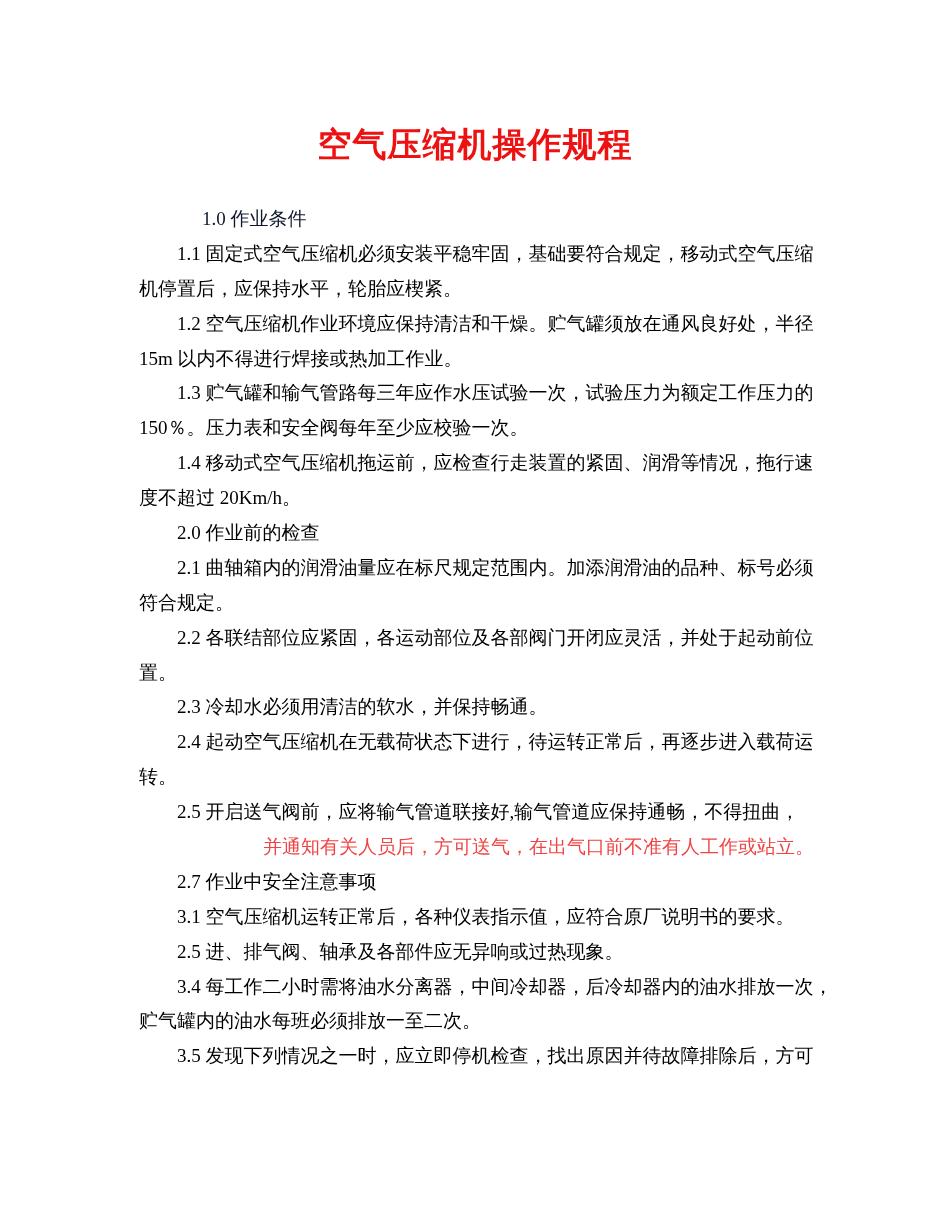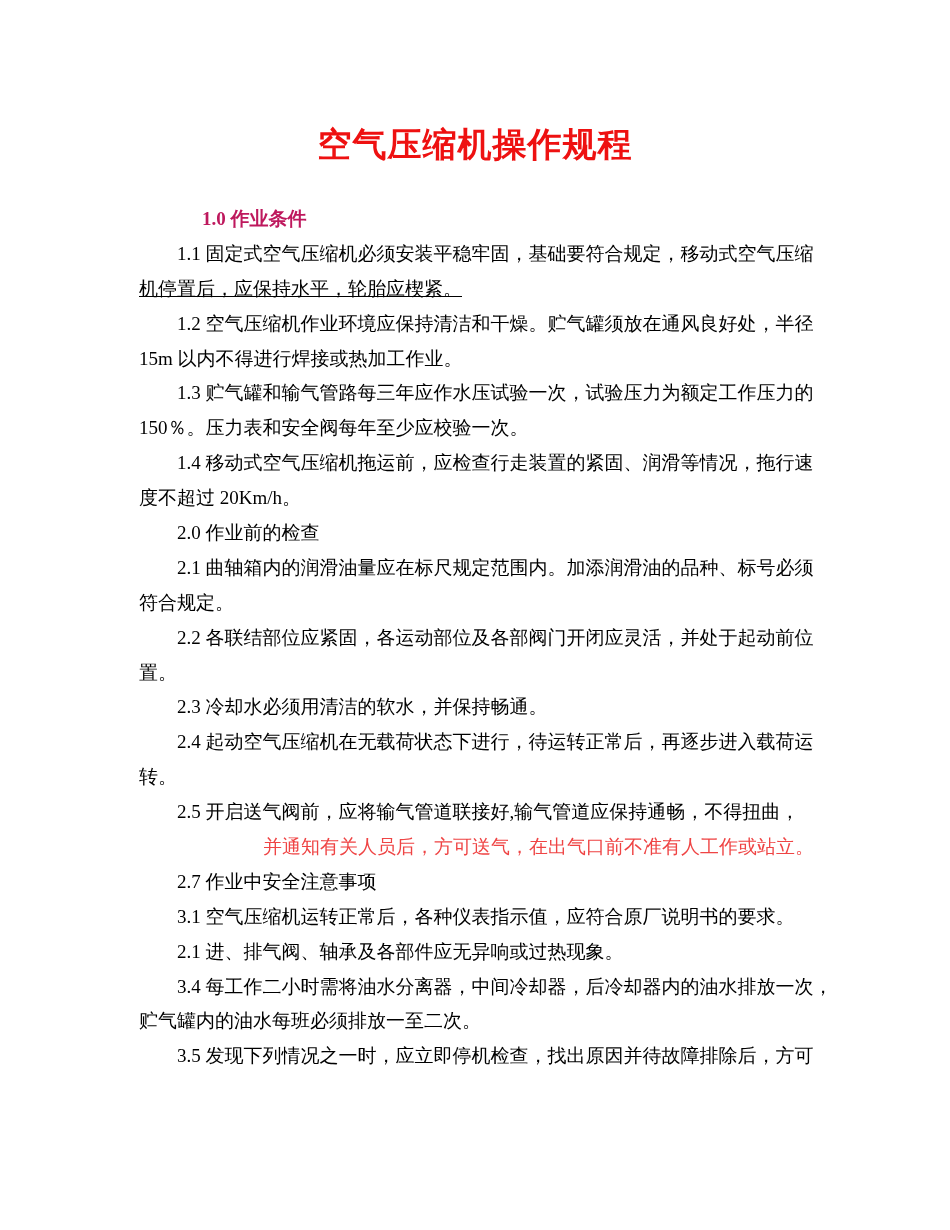--- a/index.html
+++ b/index.html
@@ -46,39 +46,39 @@
   .ind0 { padding-left: 0; }
   .ind1 { padding-left: 38px; }
   .ind2 { padding-left: 63px; }
 </style>
 </head>
 <body>
 
 <div class="page" style="background: rgb(255, 255, 255);">
   <h1 class="doc-title" style="color: rgb(238, 17, 17);">空气压缩机操作规程</h1>
   <div class="doc-body">
-    <div class="line ind2" style="color: #be185d; font-weight: bold;">1.0 作业条件</div>
+    <div class="line ind2" style="color: #0f172a;">1.0 作业条件</div>
     <div class="line ind1" style="color: rgb(0, 0, 0);">1.1 固定式空气压缩机必须安装平稳牢固，基础要符合规定，移动式空气压缩</div>
-    <div class="line ind0" style="color: rgb(0, 0, 0); text-decoration: underline;">机停置后，应保持水平，轮胎应楔紧。</div>
+    <div class="line ind0" style="color: rgb(0, 0, 0);">机停置后，应保持水平，轮胎应楔紧。</div>
     <div class="line ind1" style="color: rgb(0, 0, 0);">1.2 空气压缩机作业环境应保持清洁和干燥。贮气罐须放在通风良好处，半径</div>
     <div class="line ind0" style="color: rgb(0, 0, 0);">15m 以内不得进行焊接或热加工作业。</div>
     <div class="line ind1" style="color: rgb(0, 0, 0);">1.3 贮气罐和输气管路每三年应作水压试验一次，试验压力为额定工作压力的</div>
     <div class="line ind0" style="color: rgb(0, 0, 0);">150％。压力表和安全阀每年至少应校验一次。</div>
     <div class="line ind1" style="color: rgb(0, 0, 0);">1.4 移动式空气压缩机拖运前，应检查行走装置的紧固、润滑等情况，拖行速</div>
     <div class="line ind0" style="color: rgb(0, 0, 0);">度不超过 20Km/h。</div>
     <div class="line ind1" style="color: rgb(0, 0, 0);">2.0 作业前的检查</div>
     <div class="line ind1" style="color: rgb(0, 0, 0);">2.1 曲轴箱内的润滑油量应在标尺规定范围内。加添润滑油的品种、标号必须</div>
     <div class="line ind0" style="color: rgb(0, 0, 0);">符合规定。</div>
     <div class="line ind1" style="color: rgb(0, 0, 0);">2.2 各联结部位应紧固，各运动部位及各部阀门开闭应灵活，并处于起动前位</div>
     <div class="line ind0" style="color: rgb(0, 0, 0);">置。</div>
     <div class="line ind1" style="color: rgb(0, 0, 0);">2.3 冷却水必须用清洁的软水，并保持畅通。</div>
     <div class="line ind1" style="color: rgb(0, 0, 0);">2.4 起动空气压缩机在无载荷状态下进行，待运转正常后，再逐步进入载荷运</div>
     <div class="line ind0" style="color: rgb(0, 0, 0);">转。</div>
     <div class="line ind1" style="color: rgb(0, 0, 0);">2.5 开启送气阀前，应将输气管道联接好,输气管道应保持通畅，不得扭曲，</div>
     <div class="line ind0" style="color: #ef4444; text-align: right;">并通知有关人员后，方可送气，在出气口前不准有人工作或站立。</div>
     <div class="line ind1" style="color: rgb(0, 0, 0);">2.7 作业中安全注意事项</div>
     <div class="line ind1" style="color: rgb(0, 0, 0);">3.1 空气压缩机运转正常后，各种仪表指示值，应符合原厂说明书的要求。</div>
-    <div class="line ind1" style="color: rgb(0, 0, 0);">2.1 进、排气阀、轴承及各部件应无异响或过热现象。</div>
+    <div class="line ind1" style="color: rgb(0, 0, 0);">2.5 进、排气阀、轴承及各部件应无异响或过热现象。</div>
     <div class="line ind1" style="color: rgb(0, 0, 0);">3.4 每工作二小时需将油水分离器，中间冷却器，后冷却器内的油水排放一次，</div>
     <div class="line ind0" style="color: rgb(0, 0, 0);">贮气罐内的油水每班必须排放一至二次。</div>
     <div class="line ind1" style="color: rgb(0, 0, 0);">3.5 发现下列情况之一时，应立即停机检查，找出原因并待故障排除后，方可</div>
   </div>
 </div>
 
 </body></html>

